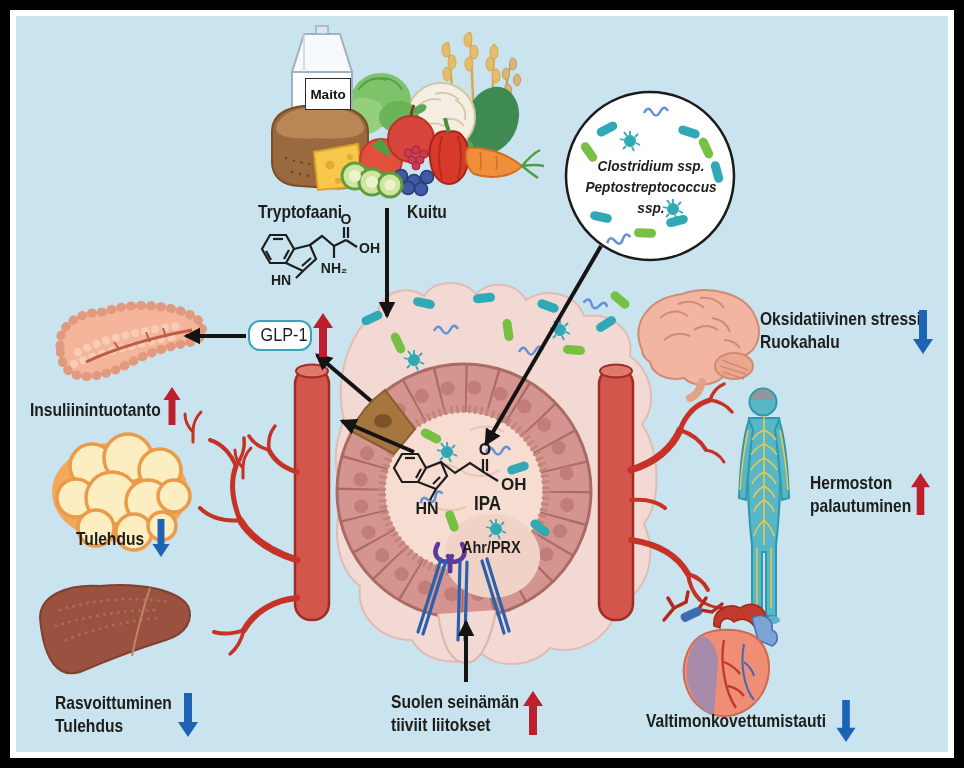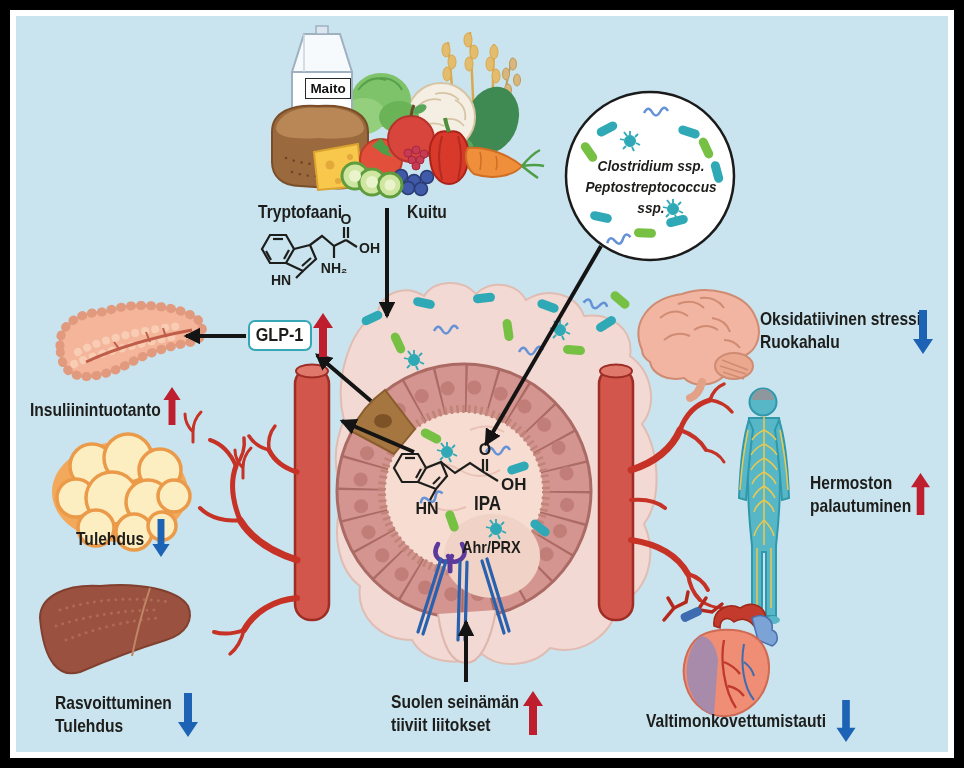--- a/index.html
+++ b/index.html
@@ -7,24 +7,24 @@
          font-family:"Liberation Sans",sans-serif;}
   .frame-black{position:absolute;inset:0;border:10px solid #000;pointer-events:none;z-index:60;}
   .frame-white{position:absolute;inset:10px;border:6px solid #fff;pointer-events:none;z-index:59;}
   #art{position:absolute;left:0;top:0;z-index:5;}
   .lbl{position:absolute;color:#1d1d1b;font-weight:700;font-size:19px;line-height:23px;
        white-space:nowrap;z-index:30;transform:scaleX(.82);transform-origin:0 50%;}
   .ctr{text-align:center;transform-origin:50% 50%;}
   .fx-arrow{position:absolute;z-index:30;}
   .fx-arrow svg{display:block;}
   #glp1-box{position:absolute;left:248px;top:320px;width:64px;height:31px;background:#fff;
-      border:2.5px solid #35a7b5;border-radius:7px;display:flex;align-items:center;justify-content:center;
-      font-weight:700;font-size:18px;color:#1d1d1b;z-index:32;box-sizing:border-box;}
+      border:2.5px solid #35a7b5;border-radius:12px;display:flex;align-items:center;justify-content:flex-end;
+      font-weight:400;font-size:18px;color:#1d1d1b;z-index:32;box-sizing:border-box;}
   #glp1-box span{transform:scaleX(.9);}
-  #maito{position:absolute;left:305px;top:78px;width:46px;height:21px;background:#fff;
+  #maito{position:absolute;left:305px;top:78px;width:46px;height:32px;background:#fff;
       border:1.5px solid #2a2a2a;display:flex;align-items:center;justify-content:center;
       font-size:13.5px;font-weight:700;color:#111;z-index:30;box-sizing:border-box;}
   .bact-label{position:absolute;left:560px;top:155px;width:182px;text-align:center;font-style:italic;
       font-weight:600;font-size:15.5px;line-height:21px;color:#1d1d1b;z-index:30;
       transform:scaleX(.88);transform-origin:50% 50%;}
   #ipa-label{font-size:20px;transform:scaleX(.85);}
   #ahr-label{font-size:17px;transform:scaleX(.85);}
   svg text{font-family:"Liberation Sans",sans-serif;font-weight:700;fill:#1d1d1b;}
 </style>
 </head>

